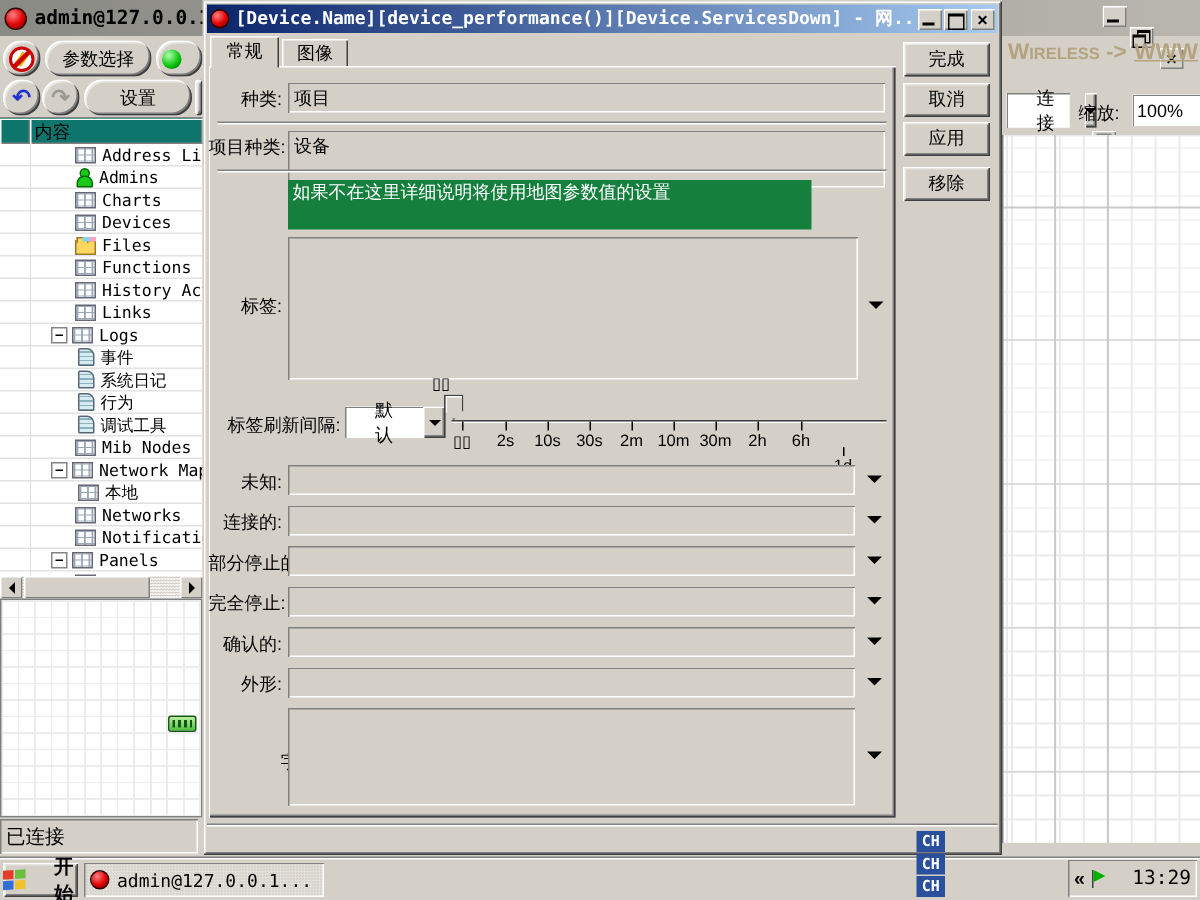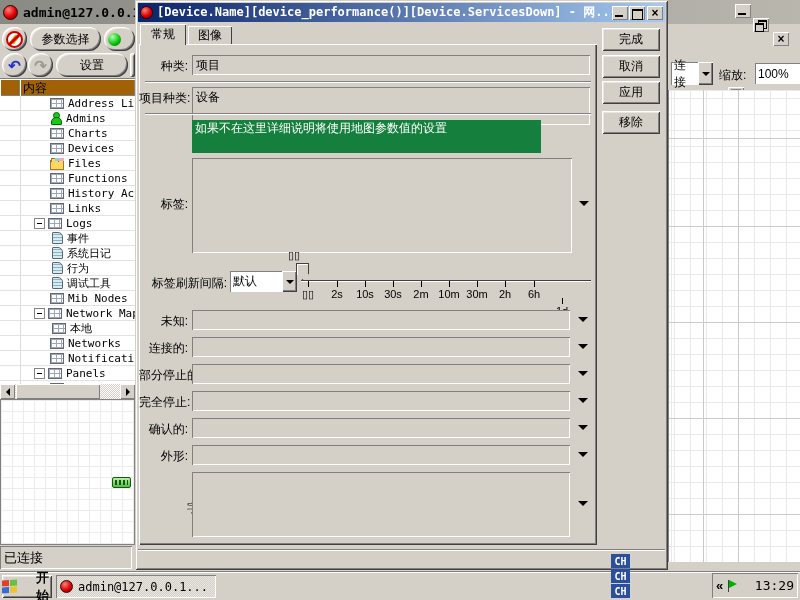--- a/index.html
+++ b/index.html
@@ -27,21 +27,21 @@
   
   #main-title{left:0;top:0;width:800px;height:24px;background:linear-gradient(90deg,#8a8a84,#b9b6ae);display:flex;align-items:center;padding:0 3px;}
   #main-title .t{font-weight:bold;font-size:13px;color:#000;margin-left:5px;}
   
   .tb-btn{position:absolute;height:24px;border-radius:12px;}
   .arrow-glyph{font-size:15px;font-weight:bold;line-height:1;}
 
   
   #tree{left:0;top:78px;width:135px;height:320px;background:#fff;border-top:1px solid #808080;}
   .tree-hdr{display:flex;height:17px;}
-  .tree-hdr .cell{background:#a16207;box-shadow:inset 1px 1px 0 #fff,inset -1px -1px 0 #808080;font-size:12px;padding:1px 3px;}
+  .tree-hdr .cell{background:#0f766e;box-shadow:inset 1px 1px 0 #fff,inset -1px -1px 0 #808080;font-size:12px;padding:1px 3px;}
   #tree-rows{position:absolute;left:0;top:17px;width:135px;height:288px;overflow:hidden;background:
      linear-gradient(90deg,transparent 20px,#dcdcdc 20px,#dcdcdc 21px,transparent 21px);}
   .trow{height:15px;display:flex;align-items:center;border-bottom:1px solid #e2e2e2;font-size:11px;white-space:nowrap;}
   .trow .tlabel{margin-left:4px;font-family:"DejaVu Sans Mono","Liberation Mono",monospace;font-size:11px;}
   .ind-root{padding-left:50px;}
   .ind-exp{padding-left:34px;}
   .ind-child{padding-left:52px;}
   .expander{width:11px;height:11px;background:#fff;border:1px solid #848484;position:relative;margin-right:3px;flex:none;}
   .expander::before{content:"";position:absolute;left:2px;top:4px;width:5px;height:1px;background:#000;}
   .ico{flex:none;}
@@ -67,21 +67,21 @@
   #banner .lnk{text-decoration:underline;margin-left:5px;}
   .mini-btn{width:16px;height:12px;position:relative;}
   .mini-btn::before{content:"";position:absolute;left:3px;top:2px;right:3px;bottom:2px;border:1px solid #888;background:#c8c4bc;}
   #map-area{left:668px;top:90px;width:132px;height:472px;background:
      repeating-linear-gradient(90deg,#c9c9c9 0 1px,transparent 1px 96px),
      repeating-linear-gradient(0deg,#c9c9c9 0 1px,transparent 1px 96px),
      repeating-linear-gradient(90deg,#eaeaea 0 1px,transparent 1px 16px),
      repeating-linear-gradient(0deg,#eaeaea 0 1px,transparent 1px 16px),#fff;
      background-position:69px 0,0 49px,5px 0,0 1px;border-left:1px solid #808080;}
   .combo{background:#fff;display:flex;align-items:center;font-size:12px;}
-  .combo .val{flex:1;padding:0 3px;}
+  .combo .val{flex:1;padding:0 20px;}
   .dd-btn{width:15px;height:100%;background:#d4d0c8;box-shadow:inset 1px 1px 0 #fff,inset -1px -1px 0 #404040,inset -2px -2px 0 #808080;display:flex;align-items:center;justify-content:center;}
   .tri{width:0;height:0;border-left:4px solid transparent;border-right:4px solid transparent;border-top:4px solid #000;}
 
   
   #dialog{left:135px;top:0;width:533px;height:570px;background:#d4d0c8;box-shadow:inset 1px 1px 0 #d4d0c8,inset -1px -1px 0 #404040,inset 2px 2px 0 #fff,inset -2px -2px 0 #808080;}
   #dlg-title{position:absolute;left:3px;top:3px;right:3px;height:19px;background:linear-gradient(90deg,#0a246a,#a6caf0);display:flex;align-items:center;padding:0 2px;}
   #dlg-title .t{color:#fff;font-weight:bold;font-size:12px;margin-left:4px;white-space:nowrap;overflow:hidden;flex:1;font-family:"DejaVu Sans Mono","Liberation Mono",monospace;}
   .tab{position:absolute;background:#d4d0c8;box-shadow:inset 1px 1px 0 #fff,inset -1px 0 0 #404040;display:flex;align-items:center;justify-content:center;font-size:12px;}
   #tabpage{position:absolute;left:4px;top:44px;width:458px;height:501px;background:#d4d0c8;box-shadow:inset 1px 1px 0 #fff,inset -1px -1px 0 #404040,inset -2px -2px 0 #808080;}
   .flabel{position:absolute;font-size:12px;text-align:right;color:#000;white-space:nowrap;}
@@ -241,20 +241,24 @@
   </div>
 
   <div id="minimap" class="abs">
     <div class="abs ico-device" style="left:111px;top:77px;"></div>
   </div>
 
   <div class="abs sunken-thin" style="left:0;top:546px;width:132px;height:23px;display:flex;align-items:center;padding-left:4px;font-size:13px;">
     <span>已连接</span>
   </div>
 
+  <div id="banner" class="abs">
+    <span>Wireless -&gt;</span>
+    <span class="lnk">WWW</span>
+  </div>
   <div class="abs raised-thin mini-btn" style="left:728px;top:45px;"></div>
   <div class="abs raised-thin mini-btn" style="left:746px;top:45px;"></div>
   <div class="abs raised-thin mini-btn" style="left:764px;top:45px;"></div>
   <div class="abs raised-thin mini-btn" style="left:782px;top:45px;"></div>
   <div class="abs combo sunken-thin" style="left:671px;top:62px;width:42px;height:23px;">
     <span class="val">连接</span>
     <span class="dd-btn">
         <i class="tri"></i>
       </span>
   </div>

